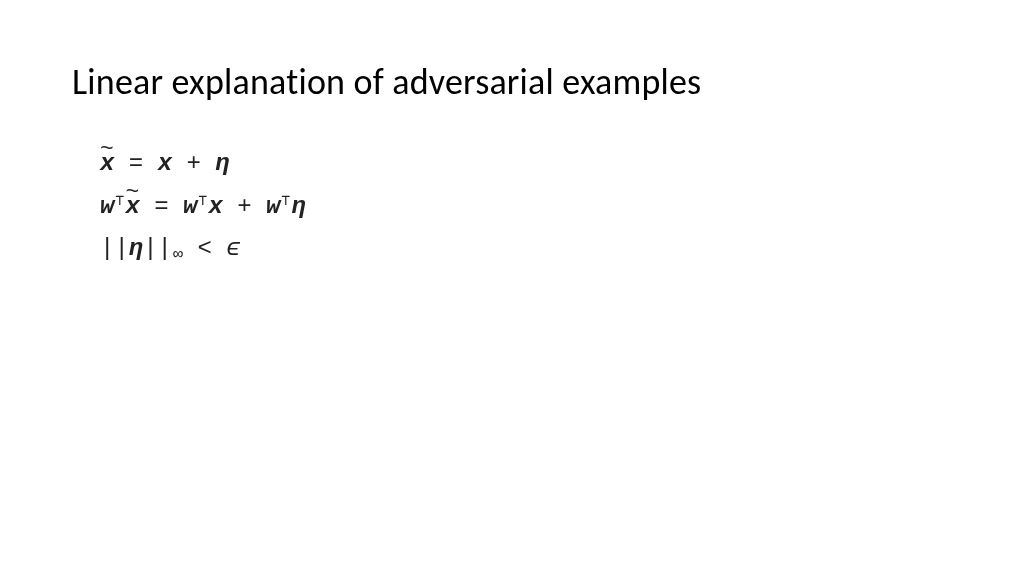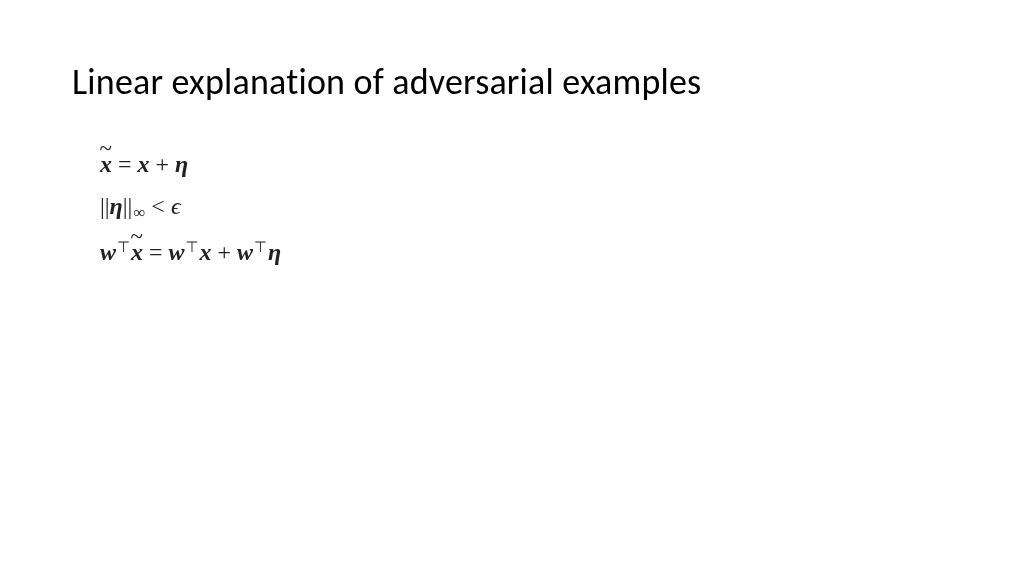--- a/index.html
+++ b/index.html
@@ -25,21 +25,21 @@
       top: 60px;
       font-size: 36px;
       font-weight: 400;
       color: #000000;
       letter-spacing: 0.2px;
     }
     .content {
       position: absolute;
       left: 100px;
       top: 152px;
-      font-family: Liberation Serif, serif;
+      font-family: Liberation Mono, monospace;
       font-size: 24px;
       color: #222222;
       line-height: 1.0;
     }
     .eq {
       margin-bottom: 18px;
       white-space: nowrap;
     }
     .b { font-weight: 700; font-style: italic; }      
     .i { font-style: italic; }                         
@@ -84,28 +84,28 @@
 
     <div class="eq">
       <span class="b tilde">x</span>
       <span class="op"> = </span>
       <span class="b">x</span>
       <span class="op"> + </span>
       <span class="b">η</span>
     </div>
 
     <div class="eq">
-      <span class="op">||</span><span class="b">η</span><span class="op">||</span><sub class="inf">∞</sub>
-      <span class="op"> &lt; </span>
-      <span class="i">ϵ</span>
-    </div>
-
-    <div class="eq">
       <span class="b">w</span><sup class="T">⊤</sup><span class="b tilde">x</span>
       <span class="op"> = </span>
       <span class="b">w</span><sup class="T">⊤</sup><span class="b">x</span>
       <span class="op"> + </span>
       <span class="b">w</span><sup class="T">⊤</sup><span class="b">η</span>
     </div>
 
+    <div class="eq">
+      <span class="op">||</span><span class="b">η</span><span class="op">||</span><sub class="inf">∞</sub>
+      <span class="op"> &lt; </span>
+      <span class="i">ϵ</span>
+    </div>
+
 
   </div>
 </div>
 
 </body></html>

